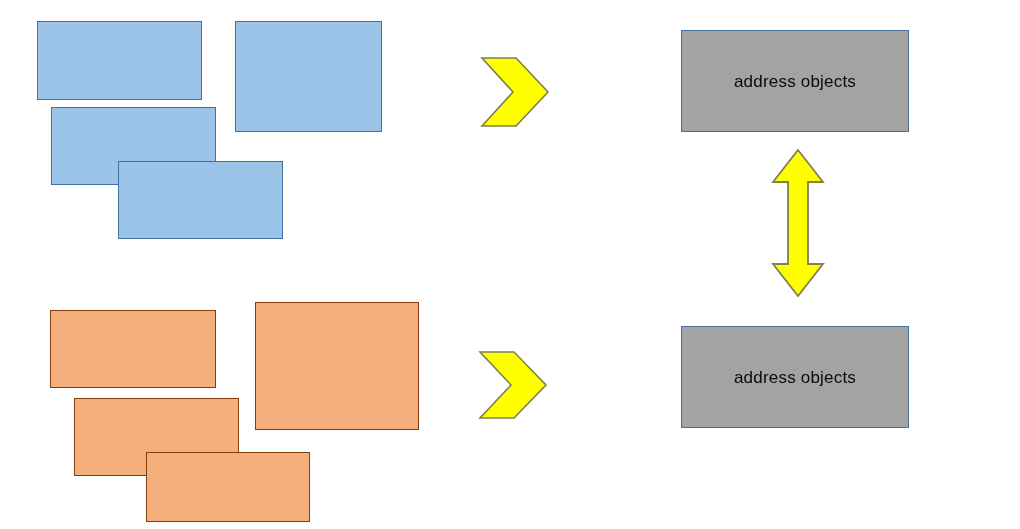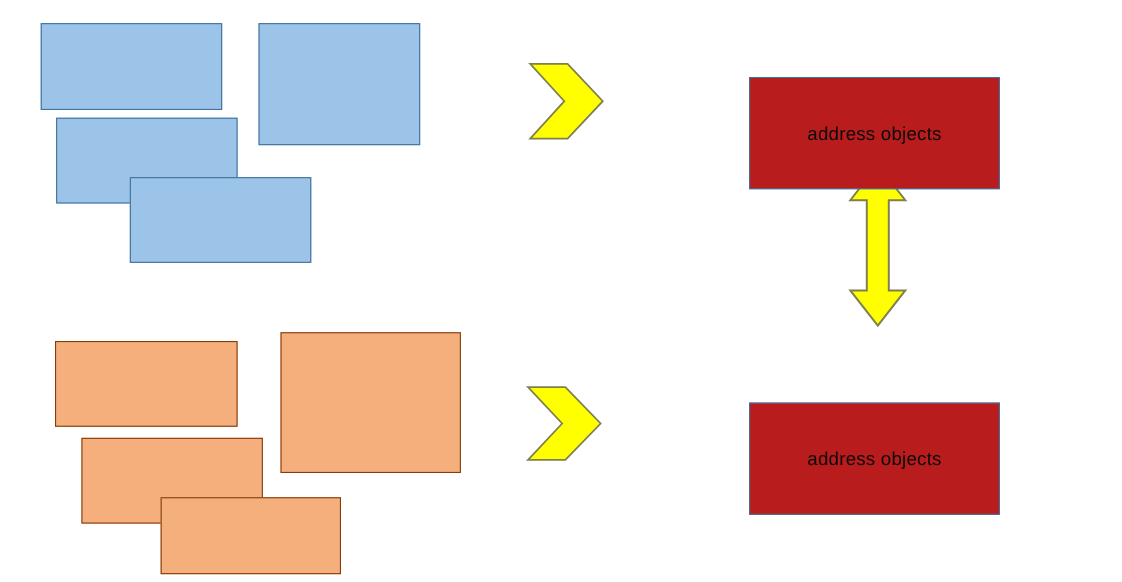--- a/index.html
+++ b/index.html
@@ -28,26 +28,25 @@
   }
   .blue-rect {
     background: #9CC3E8;
     border-color: #41719C;
   }
   .orange-rect {
     background: #F4AF7C;
     border-color: #843C0C;
   }
   .gray-box {
-    background: #b91c1c;
+    background: #a3a3a3;
     border: 1px solid #41719C;
     display: flex;
     align-items: center;
     justify-content: center;
-    margin-top: 40px;
   }
   .gray-box-label {
     font-family: "Liberation Sans", sans-serif;
     font-size: 17px;
     color: #0A0A0A;
     letter-spacing: 0.2px;
     line-height: 1;
     white-space: nowrap;
     user-select: none;
   }

